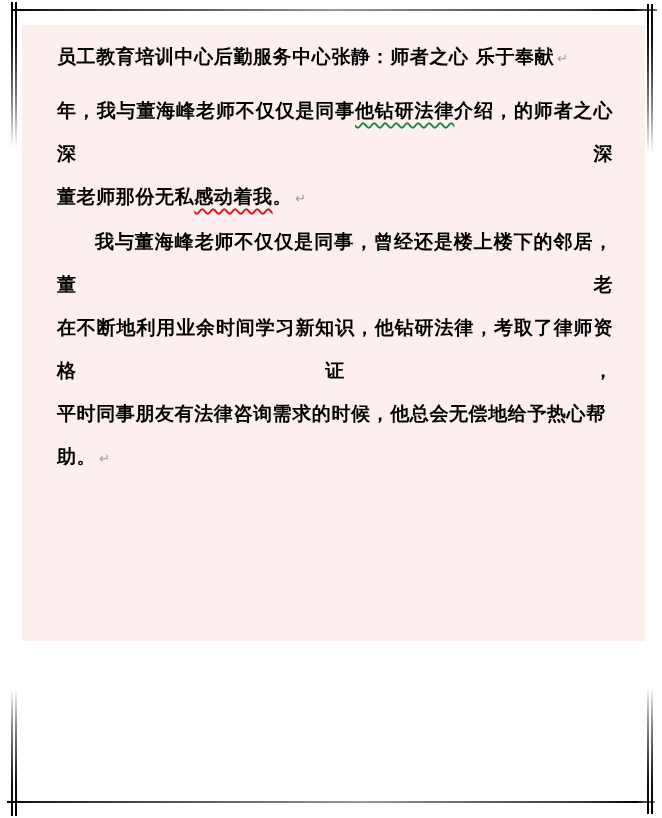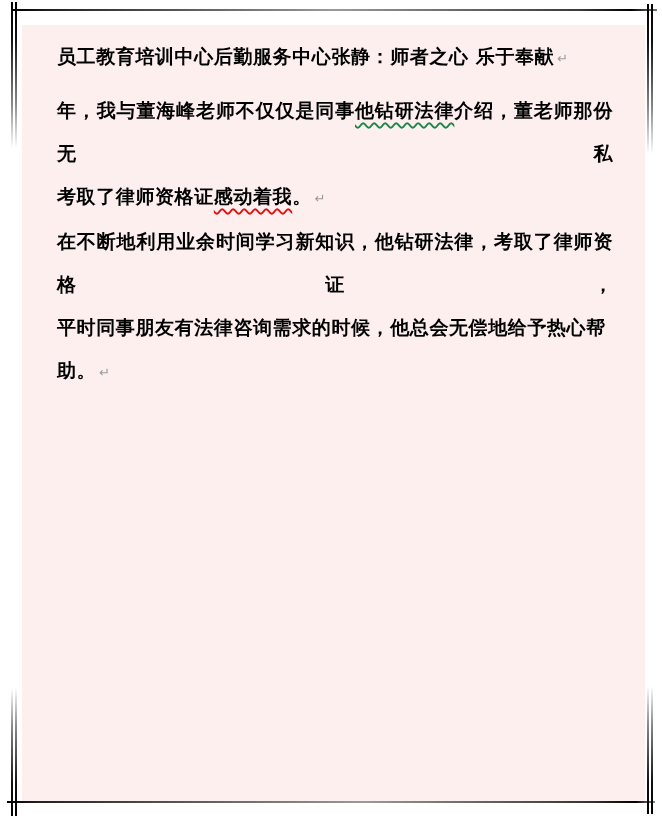--- a/index.html
+++ b/index.html
@@ -30,21 +30,21 @@
     background:linear-gradient(to top,#000 0%,#111 25%,#8a8a8a 70%,rgba(160,160,160,0) 100%);}
   .vline.bl2{left:15px;top:688px;height:128px;
     background:linear-gradient(to top,#000 0%,#111 25%,#8a8a8a 70%,rgba(160,160,160,0) 100%);}
   .vline.br1{left:647px;top:686px;height:128px;
     background:linear-gradient(to top,#000 0%,#111 25%,#8a8a8a 70%,rgba(160,160,160,0) 100%);}
   .vline.br2{left:651px;top:686px;height:128px;
     background:linear-gradient(to top,#000 0%,#111 25%,#8a8a8a 70%,rgba(160,160,160,0) 100%);}
 
   
   .paper{
-    position:absolute;left:22px;top:25px;width:623px;height:776px;
+    position:absolute;left:22px;top:25px;width:623px;height:616px;
     background:var(--paper,#fcefee);
   }
   .doc{
     position:absolute;left:35px;top:10px;width:556px;
     color:var(--ink,#000);
   }
   .line{
     line-height:43px;min-height:43px;
     font-size:19px;font-weight:bold;
     letter-spacing:0.6px;
@@ -87,21 +87,22 @@
 <div class="vline tr2"></div>
 <div class="vline bl1"></div>
 <div class="vline bl2"></div>
 <div class="vline br1"></div>
 <div class="vline br2"></div>
 
 <div class="paper">
   <div class="doc" id="doc">
       <div class="line title wrap"><span class="seg">员工教育培训中心后勤服务中心张静：师者之心 乐于奉献</span><span class="pilcrow">↵</span></div>
       <div>
-        <div class="line j"><span class="seg">年，我与董海峰老师不仅仅是同事</span><span class="seg grammar">他钻研法律</span><span class="seg">介绍，董老师那份无私</span></div>
-        <div class="line wrap"><span class="seg">考取了律师资格证</span><span class="seg spelling">感动着我</span><span class="seg">。</span><span class="pilcrow">↵</span></div>
+        <div class="line j"><span class="seg">年，我与董海峰老师不仅仅是同事</span><span class="seg grammar">他钻研法律</span><span class="seg">介绍，的师者之心深深</span></div>
+        <div class="line wrap"><span class="seg">董老师那份无私</span><span class="seg spelling">感动着我</span><span class="seg">。</span><span class="pilcrow">↵</span></div>
       </div>
       <div>
+        <div class="line j indent"><span class="seg">我与董海峰老师不仅仅是同事，曾经还是楼上楼下的邻居，董老</span></div>
         <div class="line j"><span class="seg">在不断地利用业余时间学习新知识，他钻研法律，考取了律师资格证，</span></div>
         <div class="line wrap"><span class="seg">平时同事朋友有法律咨询需求的时候，他总会无偿地给予热心帮助。</span><span class="pilcrow">↵</span></div>
       </div>
     </div>
 </div>
 
 </body></html>

